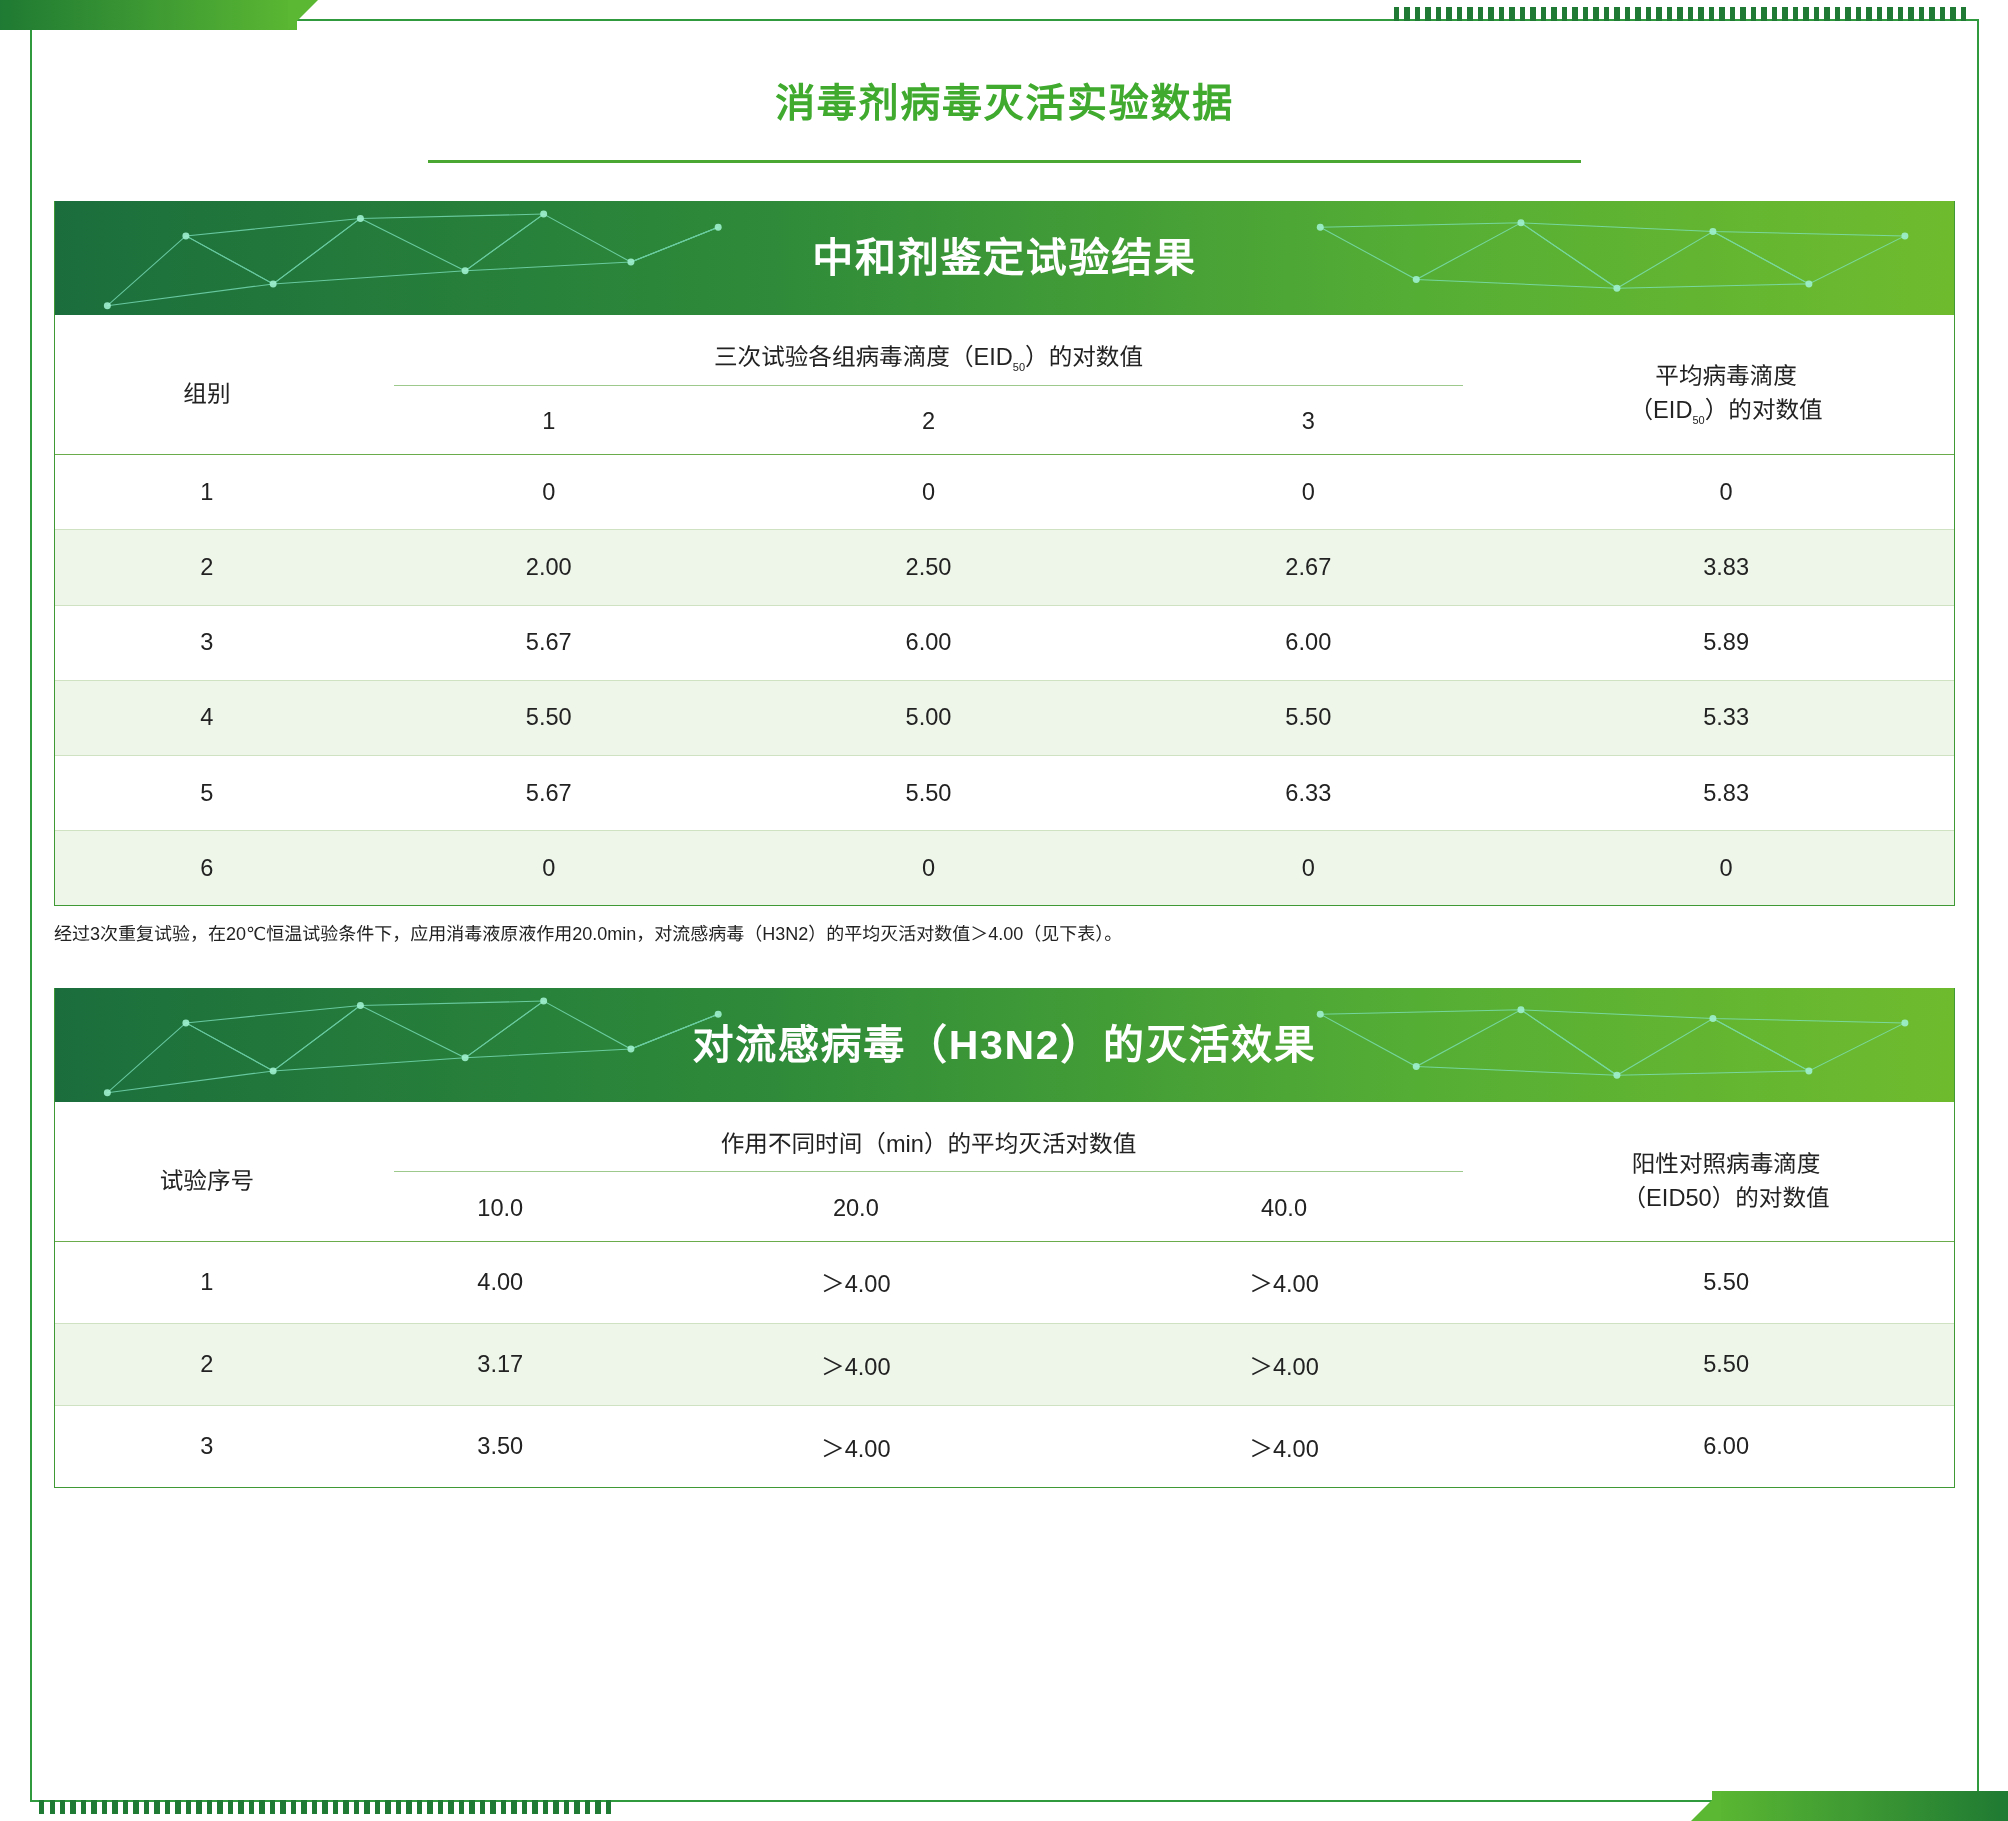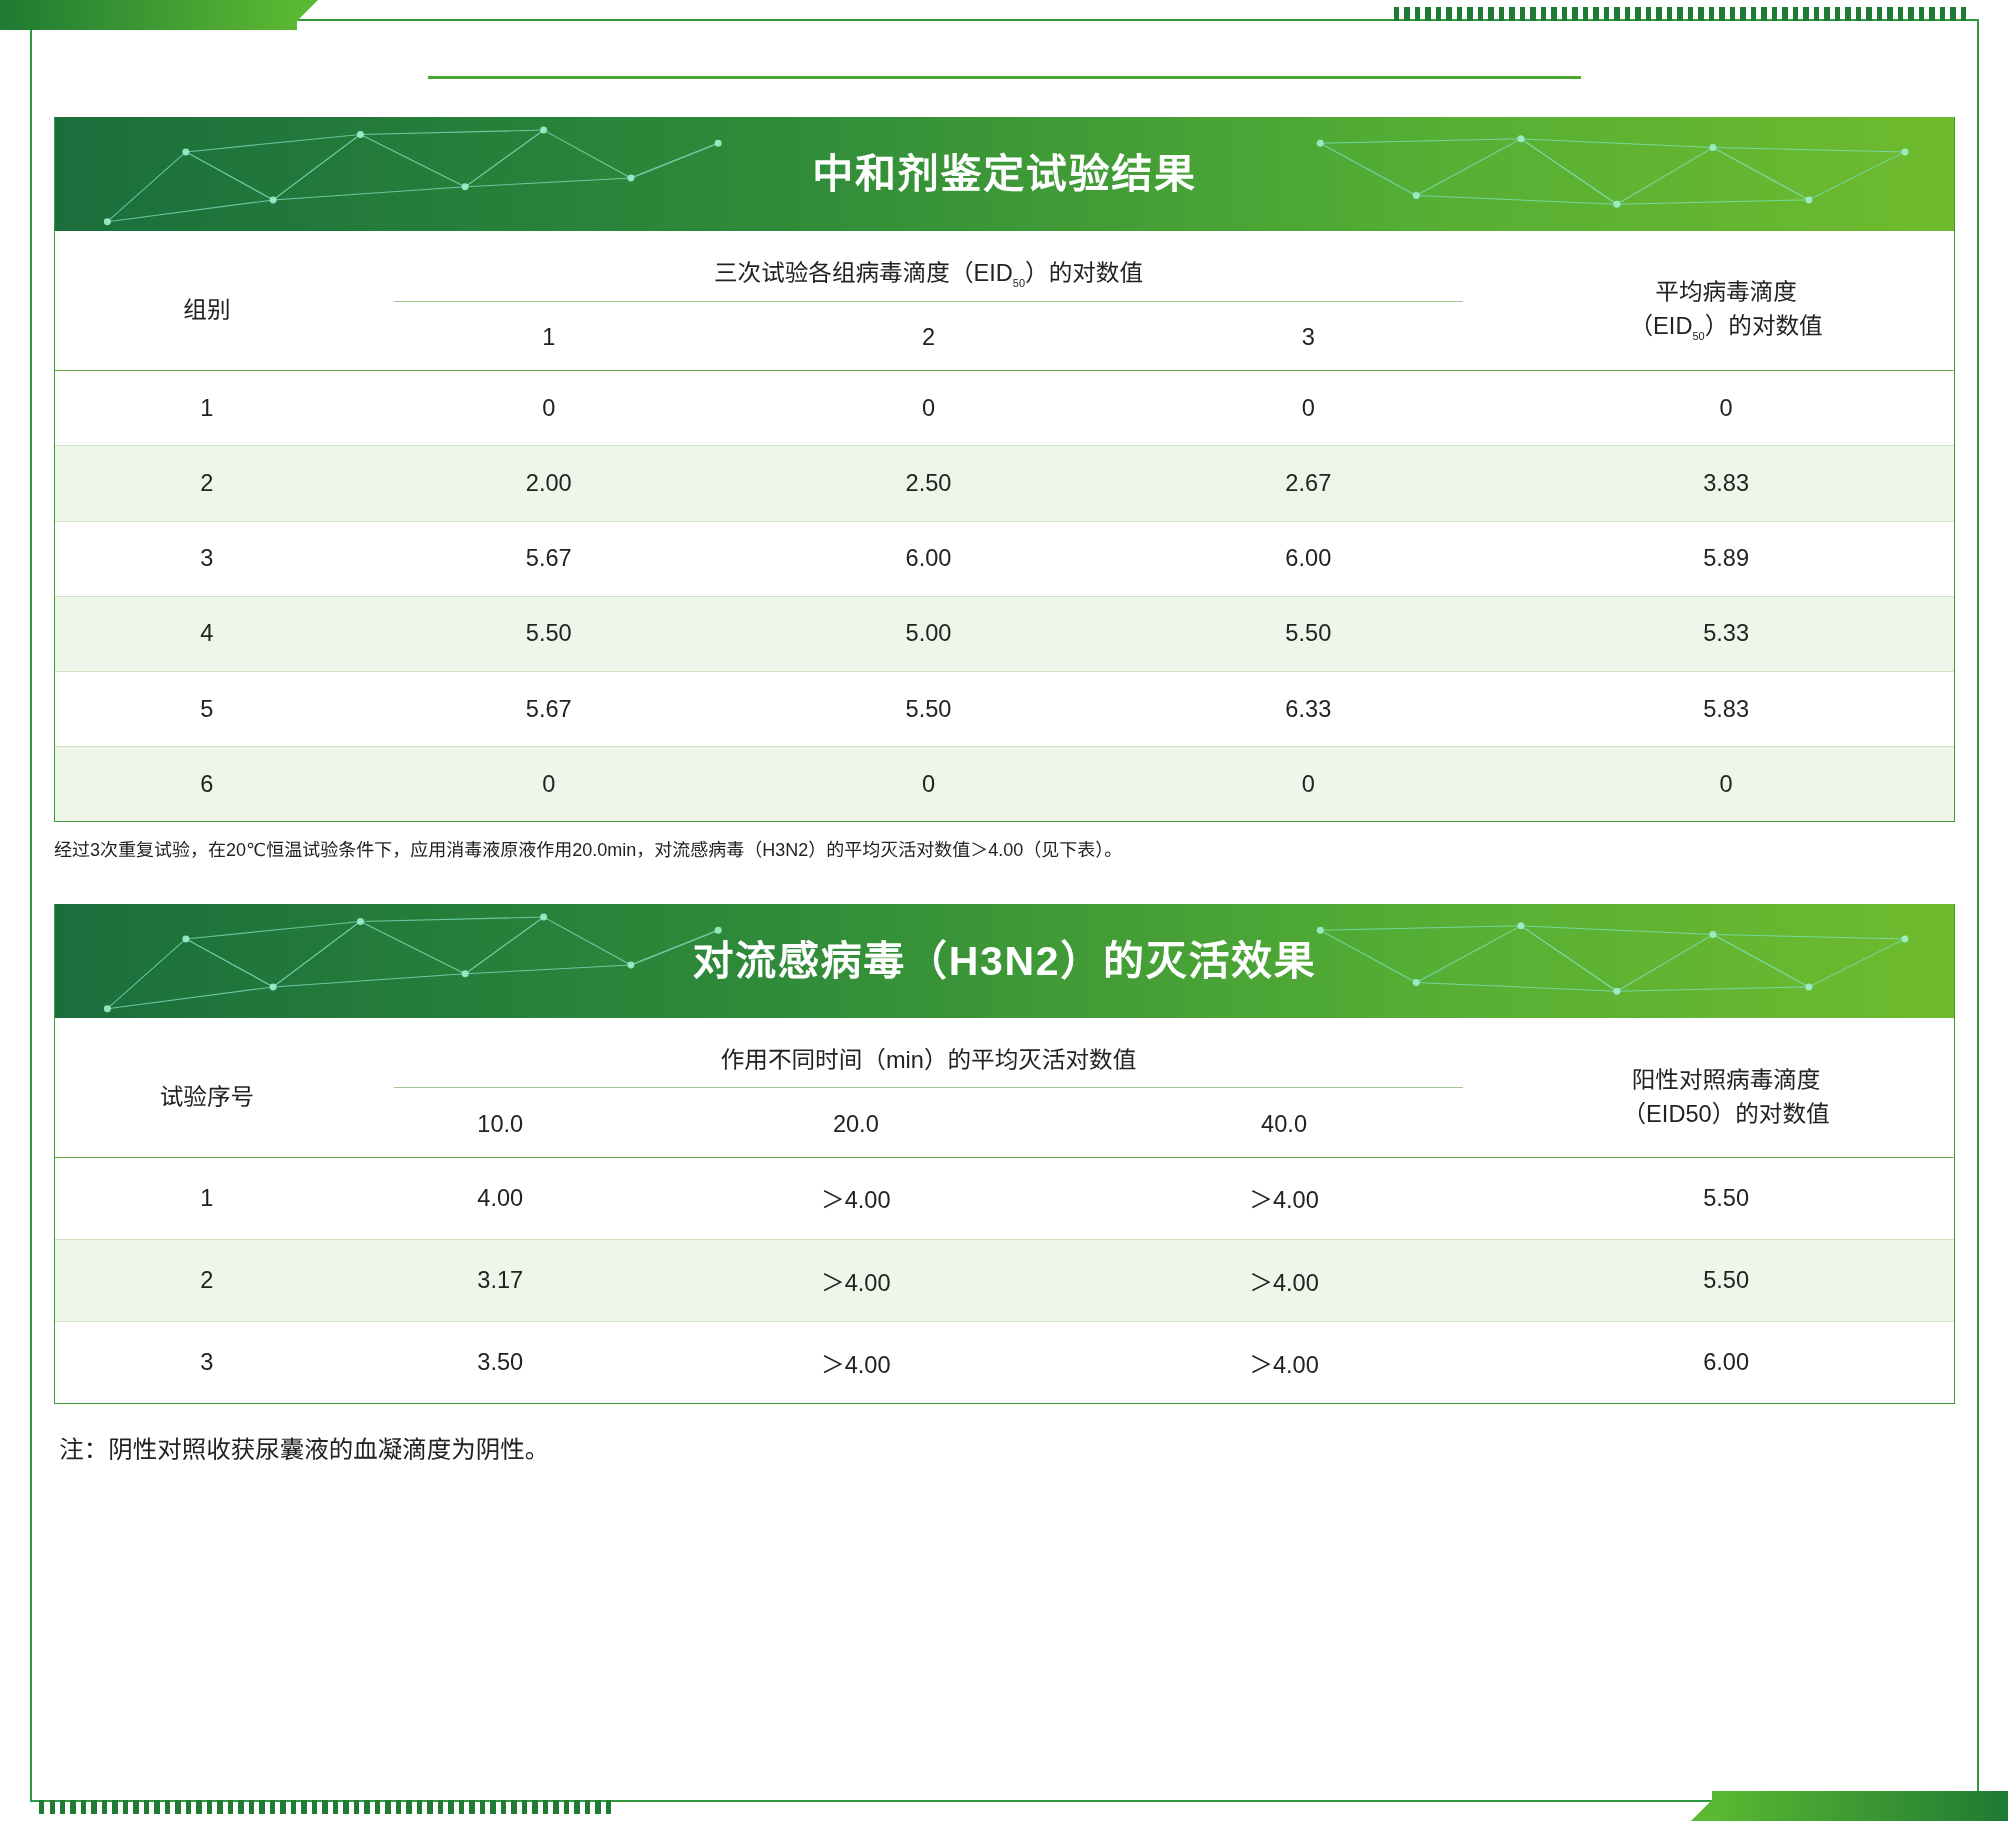--- a/index.html
+++ b/index.html
@@ -203,20 +203,21 @@
   <div class="frame-border"></div>
   <div class="corner-tl"></div>
   <div class="corner-tl-tail"></div>
   <div class="corner-br"></div>
   <div class="corner-br-head"></div>
   <div class="dash-top"></div>
   <div class="dash-bottom"></div>
 
   <div class="content">
 
+    <div class="doc-title">消毒剂病毒灭活实验数据</div>
     <div class="title-rule"></div>
 
     <div class="table-card">
       <div class="table-banner">
         <svg class="banner-net" viewBox="0 0 2176 130" preserveAspectRatio="none">
           <g stroke="#7fe3c0" stroke-width="1.2" fill="none" opacity="0.75">
             <path d="M60 120 L150 40 L250 95 L350 20 L470 80 L560 15 L660 70 L760 30"></path>
             <path d="M60 120 L250 95 L470 80 L660 70 L760 30"></path>
             <path d="M150 40 L350 20 L560 15"></path>
             <path d="M250 95 L350 20 M470 80 L560 15 M660 70 L760 30 M150 40 L250 95"></path>
@@ -382,17 +383,16 @@
             <td>3</td>
             <td>3.50</td>
             <td>＞4.00</td>
             <td>＞4.00</td>
             <td>6.00</td>
           </tr>
         </tbody>
       </table>
     </div>
 
-    <div class="note">注：阴性对照收获尿囊液的血凝滴度为阴性。</div>
 
   </div>
 </div>
 
 
 </body></html>

